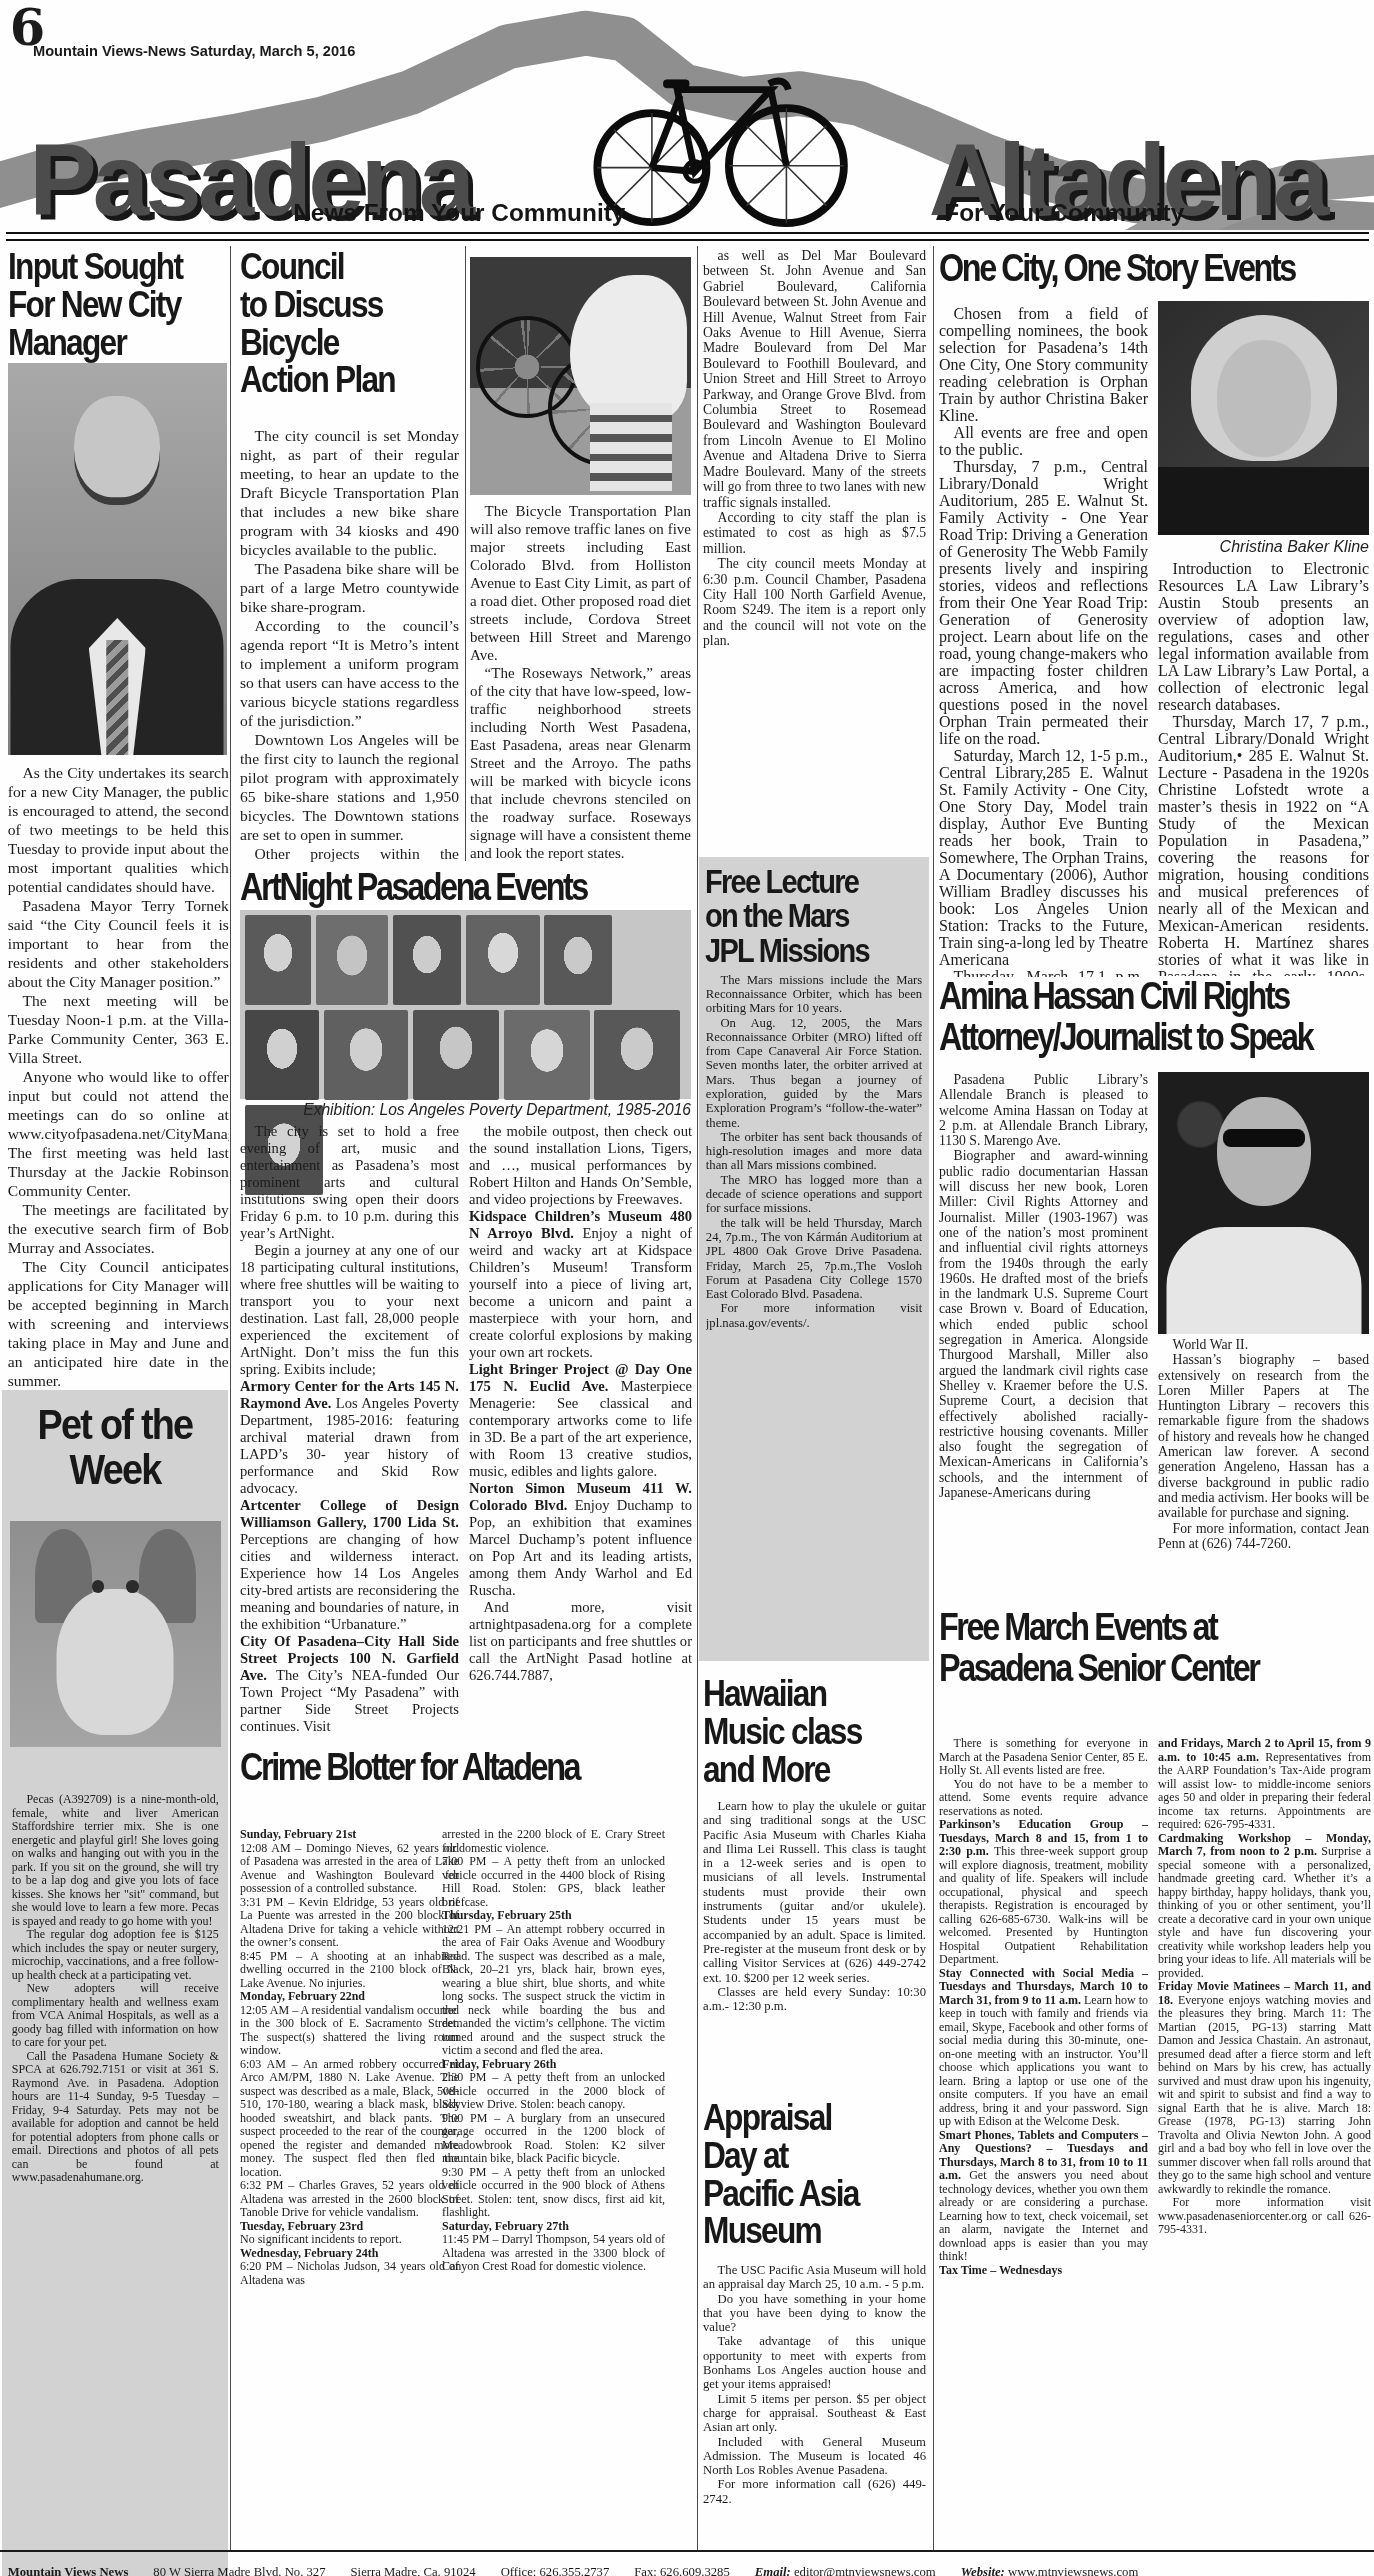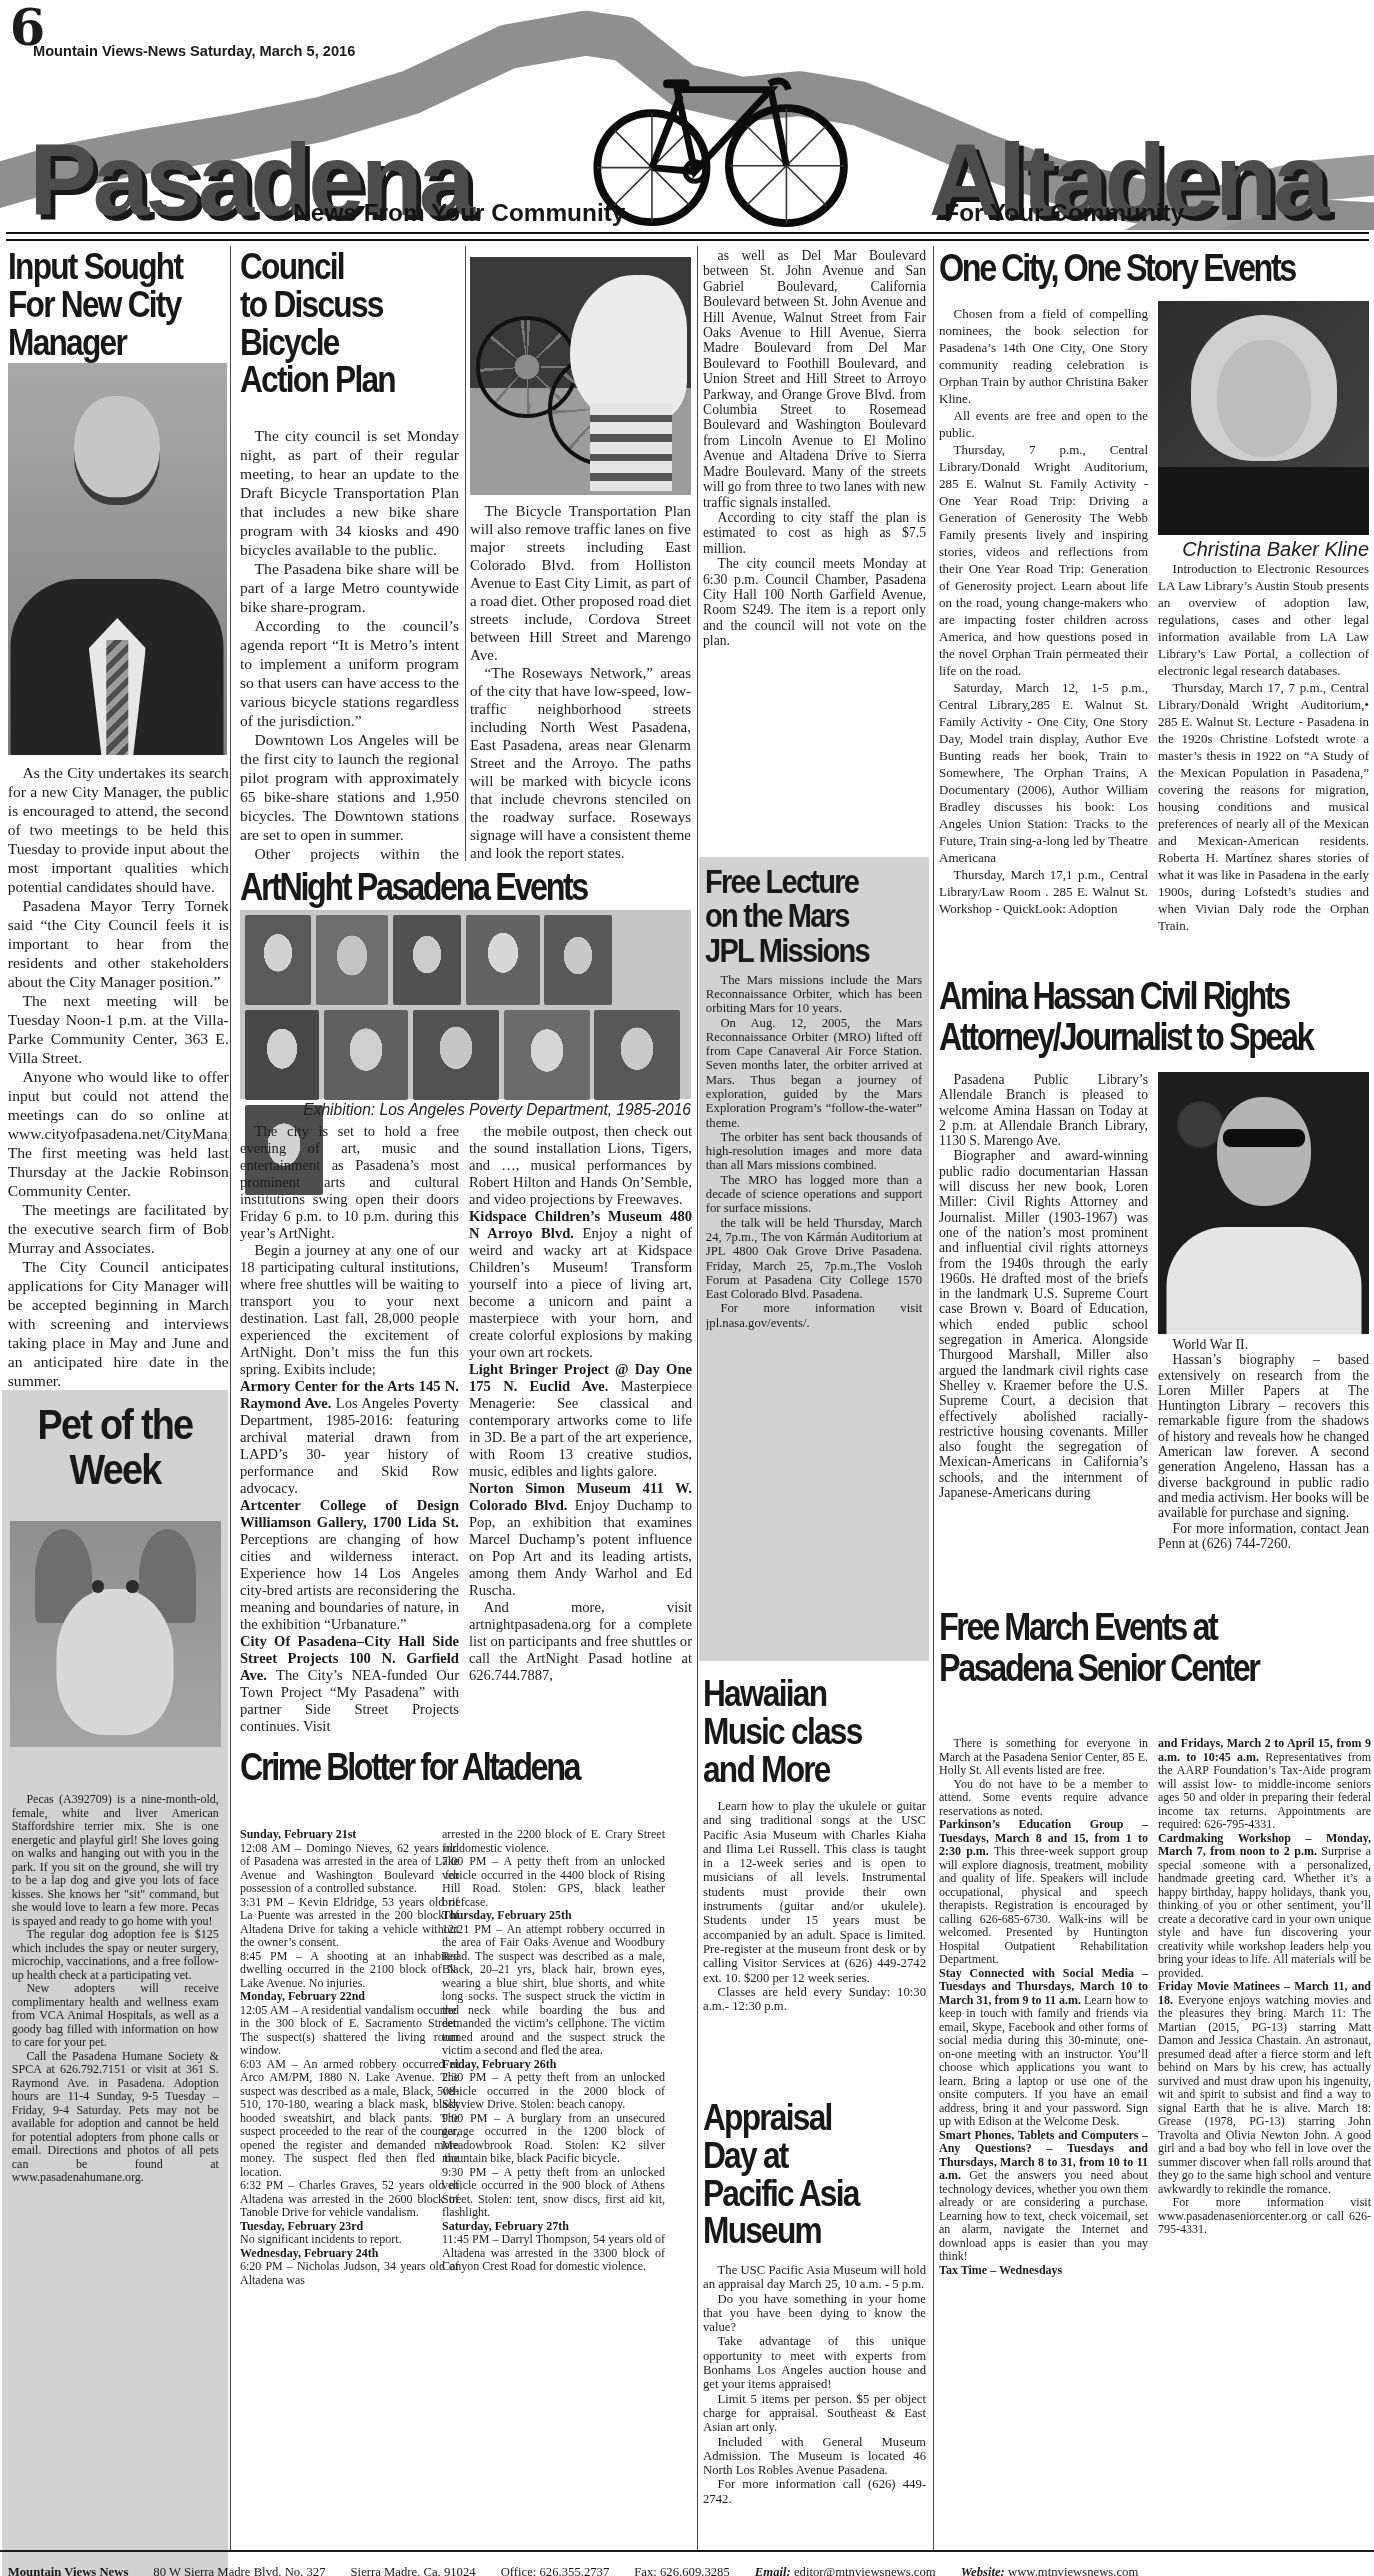--- a/index.html
+++ b/index.html
@@ -16,21 +16,21 @@
   
   .body{text-align:justify;overflow:hidden;}
   .body p{margin:0;text-indent:14.6px;}
   .body p.lead{text-indent:0;}
   .body p.plead{text-indent:0;font-weight:bold;}
   .noind p{text-indent:0;}
   .f-lg{font-size:15.6px;line-height:19px;}
   .f-c3{font-size:15px;line-height:18px;}
   .f-c4{font-size:13.7px;line-height:15.4px;}
   .f-md{font-size:14.6px;line-height:17px;}
-  .f-oc{font-size:13px;line-height:17px;}
+  .f-oc{font-size:16px;line-height:17px;}
   .f-h{font-size:13.7px;line-height:15.3px;}
   .f-sm2{font-size:12.7px;line-height:14.3px;}
   .f-sm{font-size:12px;line-height:13.5px;margin-top:34px;}
   .gray{background:#d2d2d2;}
   .vr{position:absolute;width:0;border-left:1.5px solid #4a4a4a;}
   .dblrule{position:absolute;left:5.9px;width:1363px;height:4.9px;border-top:2.4px solid #101010;border-bottom:2.4px solid #101010;}
   .cap{font-family:"Liberation Sans",sans-serif;font-style:italic;color:#222;}
   .pagenum{font-family:"DejaVu Serif",serif;font-weight:bold;font-size:51px;line-height:1;}
   .dateline{font-family:"Liberation Sans",sans-serif;font-weight:bold;font-size:14.6px;}
   
@@ -275,21 +275,21 @@
       <p>All events are free and open to the public.</p>
       <p>Thursday, 7 p.m., Central Library/Donald Wright Auditorium, 285 E. Walnut St. Family Activity - One Year Road Trip: Driving a Generation of Generosity The Webb Family presents lively and inspiring stories, videos and reflections from their One Year Road Trip: Generation of Generosity project. Learn about life on the road, young change-makers who are impacting foster children across America, and how questions posed in the novel Orphan Train permeated their life on the road.</p>
       <p>Saturday, March 12, 1-5 p.m., Central Library,285 E. Walnut St. Family Activity - One City, One Story Day, Model train display, Author Eve Bunting reads her book, Train to Somewhere, The Orphan Trains, A Documentary (2006), Author William Bradley discusses his book: Los Angeles Union Station: Tracks to the Future, Train sing-a-long led by Theatre Americana</p>
       <p>Thursday, March 17,1 p.m., Central Library/Law Room . 285 E. Walnut St. Workshop -  QuickLook:  Adoption</p>
     </div>
   <div class="photo ph-kline" style="left:1158px;top:301px;width:211px;height:234px">
     <div class="hair"></div>
       <div class="face"></div>
       <div class="top"></div>
   </div>
-  <div class="abs cap" style="left:1158px;top:538px;width:211px;text-align:right;font-size:20px">Christina Baker Kline</div>
+  <div class="abs cap" style="left:1158px;top:538px;width:211px;text-align:right;font-size:16px">Christina Baker Kline</div>
   <div class="abs body f-oc" style="left:1158px;top:560px;width:211px;height:416px">
       <p>Introduction to Electronic Resources LA Law Library’s Austin Stoub presents an overview of adoption law, regulations, cases and other legal information available from LA Law Library’s Law Portal, a collection of electronic legal research databases.</p>
       <p>Thursday, March 17, 7 p.m., Central Library/Donald Wright Auditorium,• 285 E. Walnut St. Lecture - Pasadena in the 1920s Christine Lofstedt wrote a master’s thesis in 1922 on “A Study of the Mexican Population in Pasadena,” covering the reasons for migration, housing conditions and musical preferences of nearly all of the Mexican and Mexican-American residents. Roberta H. Martínez shares stories of what it was like in Pasadena in the early 1900s, during  Lofstedt’s studies and when Vivian Daly rode the Orphan Train.</p>
     </div>
 
   <div class="abs hl hl-xl" style="left:939px;top:976px">Amina Hassan Civil Rights
 Attorney/Journalist to Speak</div>
   <div class="abs body f-h" style="left:939px;top:1072px;width:209px;height:535px">
       <p>Pasadena Public Library’s Allendale Branch is pleased to welcome Amina Hassan on Today at 2 p.m. at Allendale Branch Library, 1130 S. Marengo Ave.</p>
       <p>Biographer and award-winning public radio documentarian Hassan will discuss her new book, Loren Miller: Civil Rights Attorney and Journalist. Miller (1903-1967) was one of the nation’s most prominent and influential civil rights attorneys from the 1940s through the early 1960s. He drafted most of the briefs in the landmark U.S. Supreme Court case Brown v. Board of Education, which ended public school segregation in America. Alongside Thurgood Marshall, Miller also argued the landmark civil rights case Shelley v. Kraemer before the U.S. Supreme Court, a decision that effectively abolished racially-restrictive housing covenants. Miller also fought the segregation of Mexican-Americans in California’s schools, and the internment of Japanese-Americans during</p>

